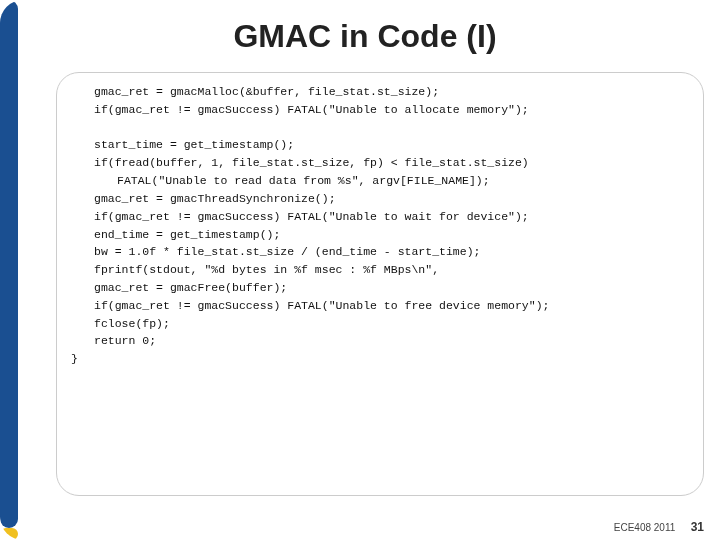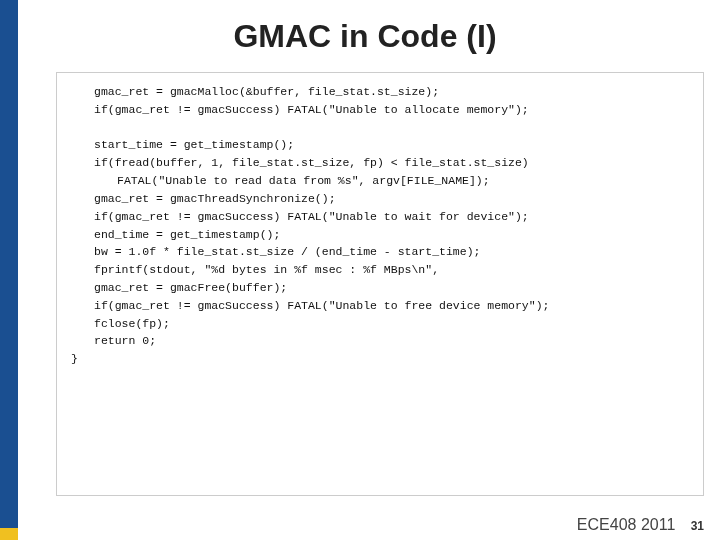--- a/index.html
+++ b/index.html
@@ -1,15 +1,15 @@
 <!DOCTYPE html>
 <html><head>
   <meta charset="utf-8">
   <style>
-    * { margin: 0; padding: 0; box-sizing: border-box; }
+    * { margin: 0; padding: 0; box-sizing: border-box; border-radius: 23px; }
 
     body {
       width: 720px;
       height: 540px;
       background: #ffffff;
       font-family: Arial, Helvetica, sans-serif;
       overflow: hidden;
       position: relative;
     }
 
@@ -85,21 +85,21 @@
     .footer {
       position: absolute;
       bottom: 6px;
       right: 16px;
       font-size: 12px;
       color: #333333;
       font-family: Arial, Helvetica, sans-serif;
     }
 
     .footer-line {
-      font-size: 16px;
+      font-size: 10px;
       color: #444;
     }
 
     .slide-number {
       font-size: 12px;
       font-weight: bold;
       margin-left: 12px;
     }
   </style>
 </head>

